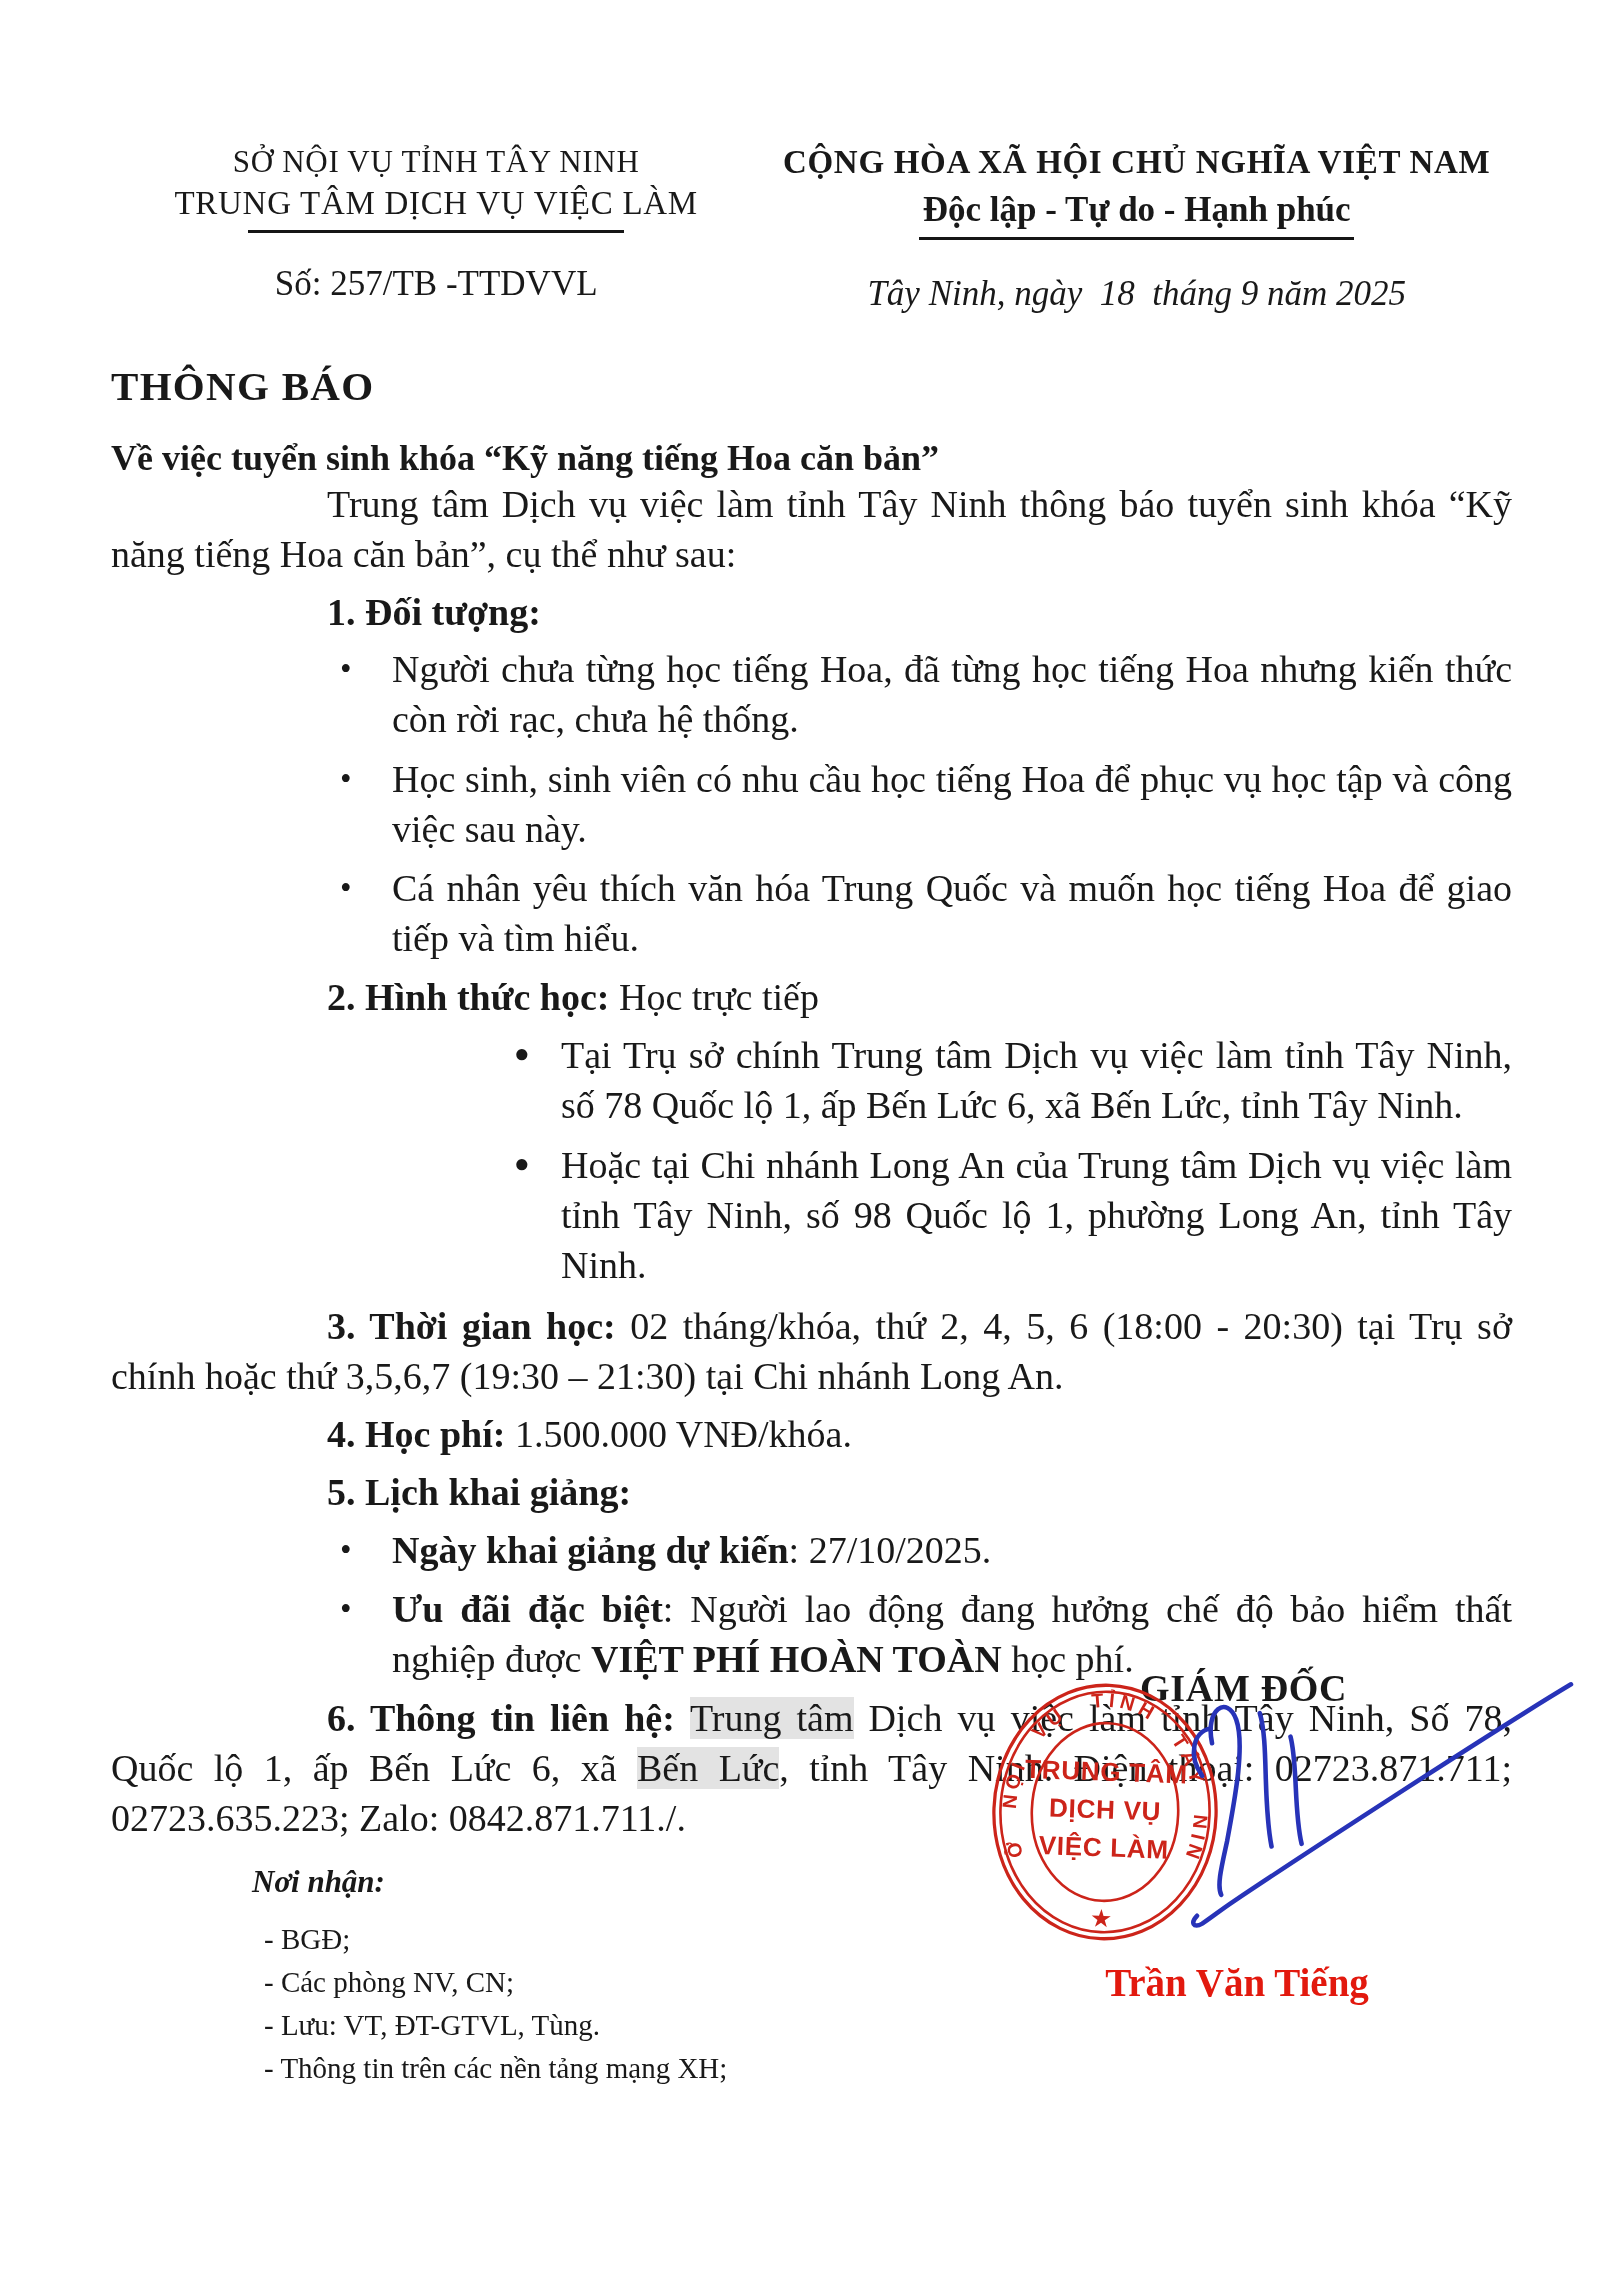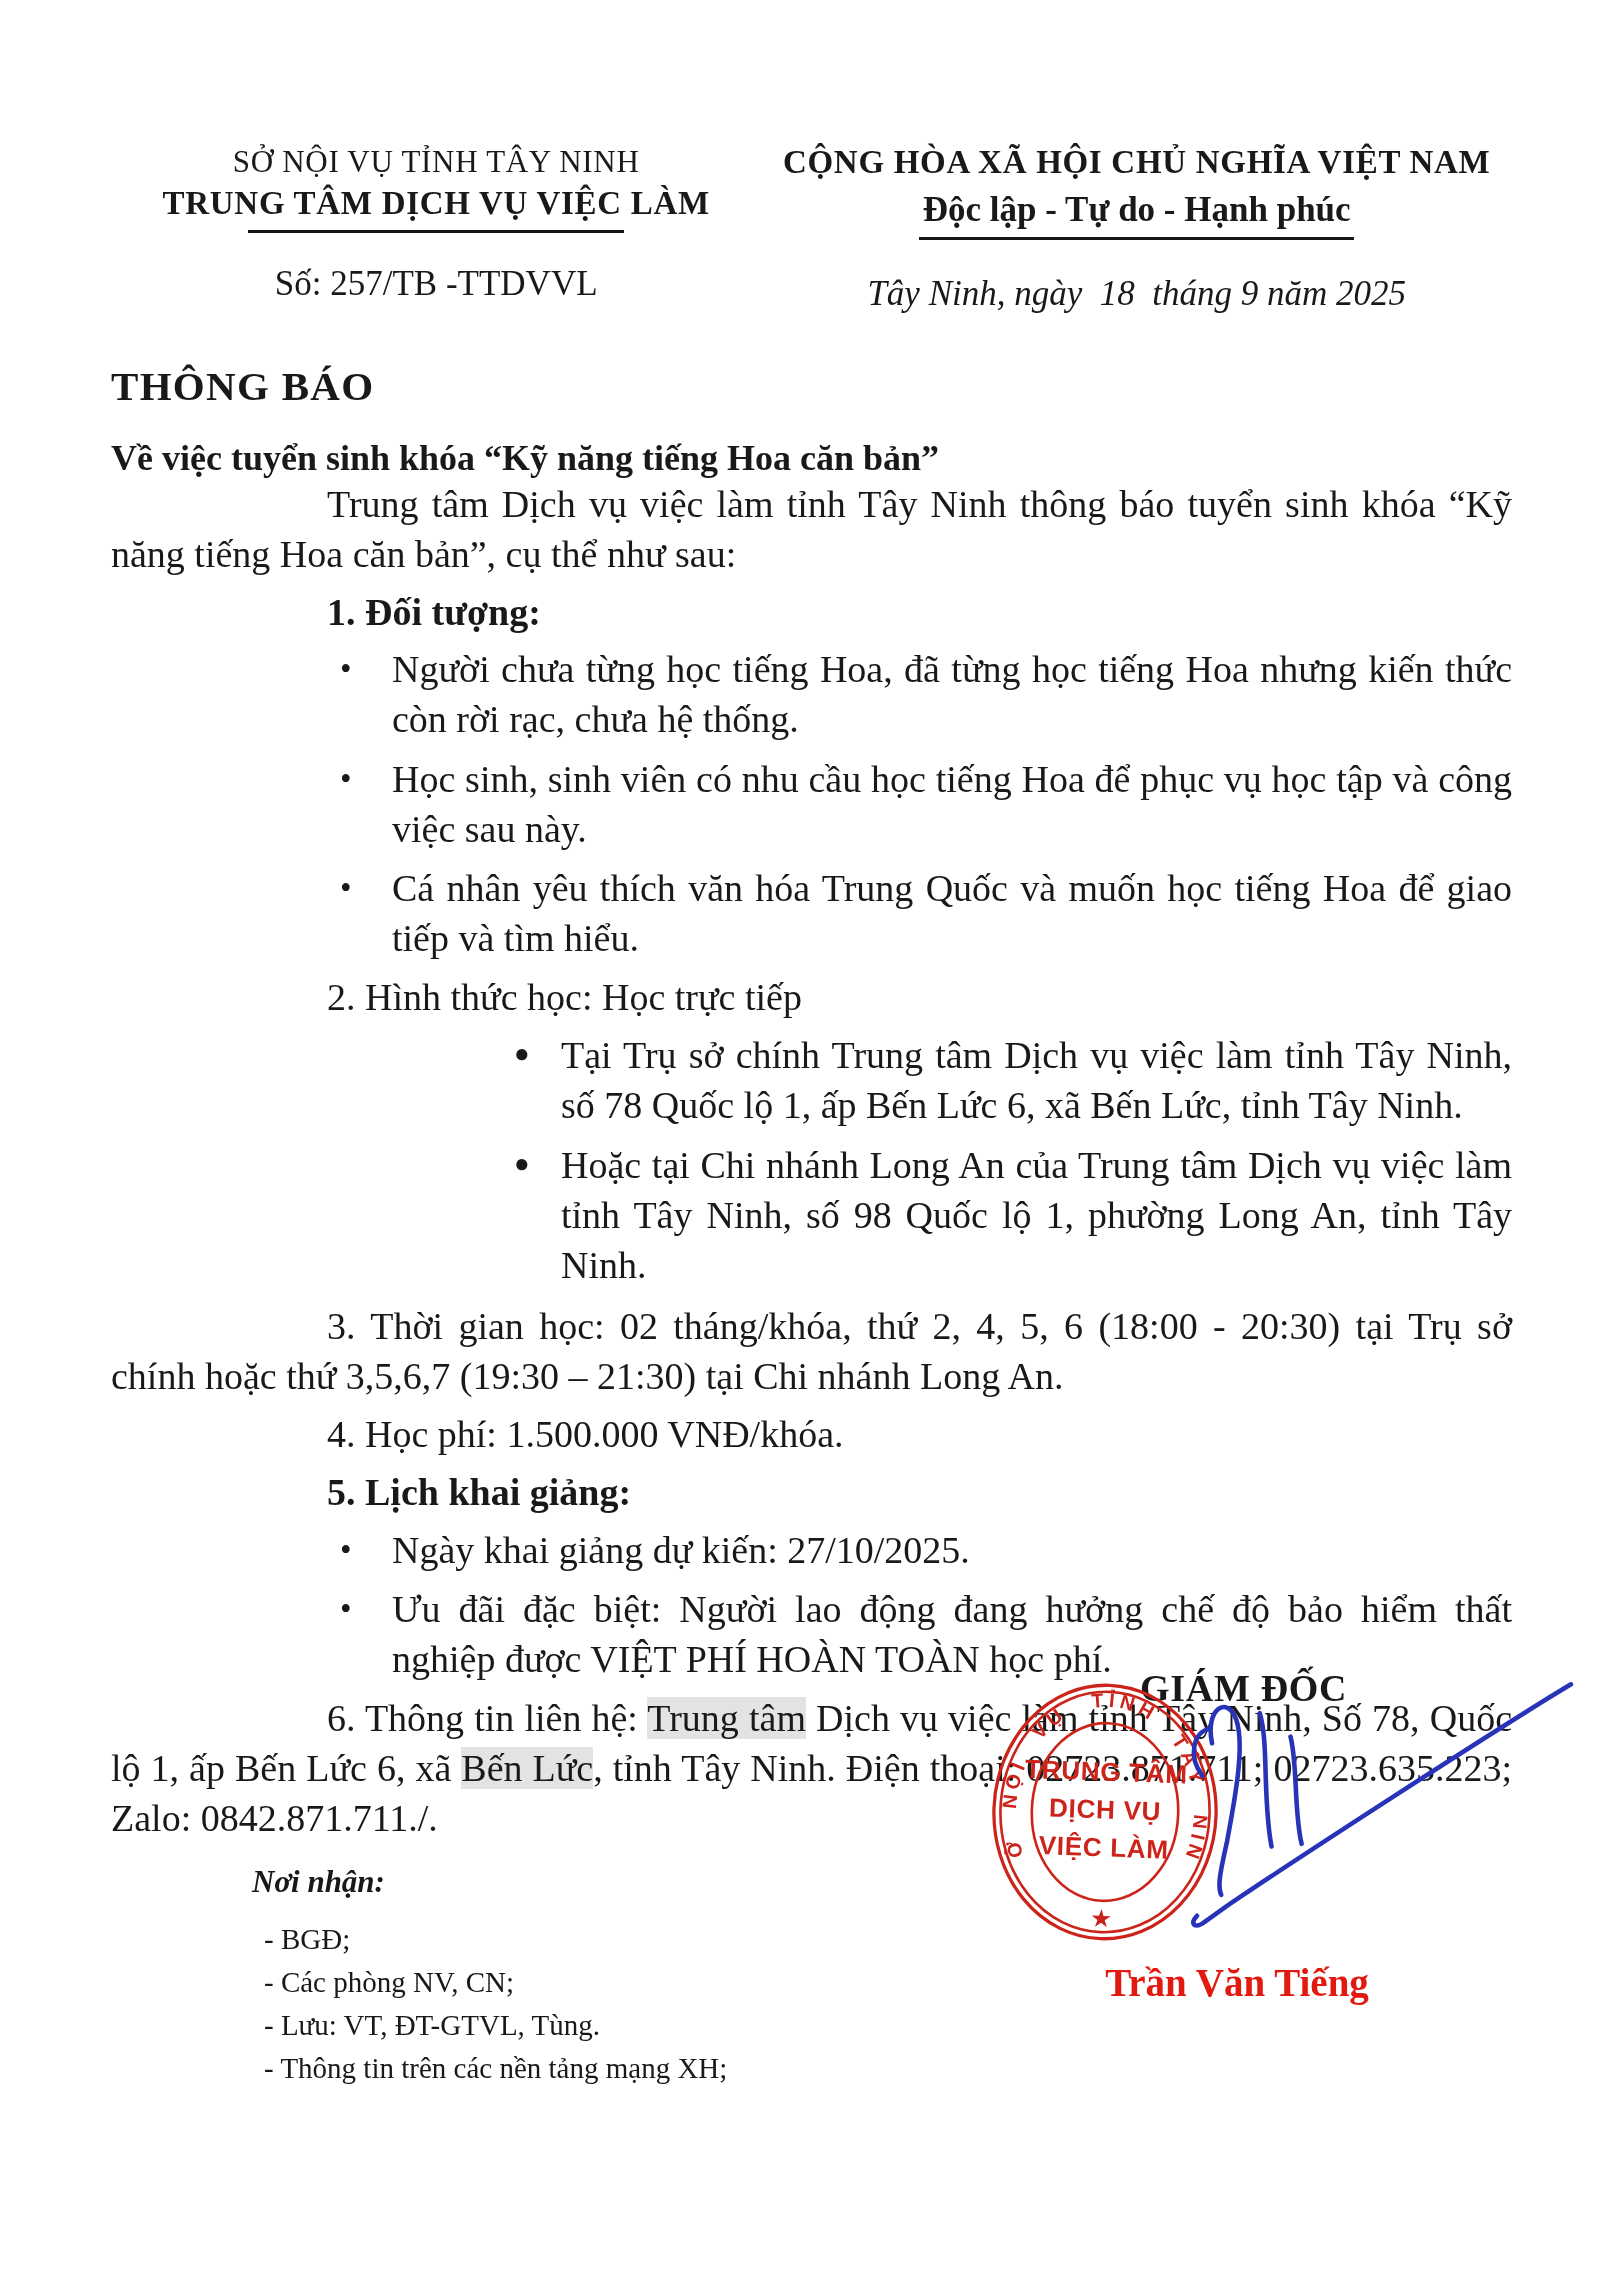--- a/index.html
+++ b/index.html
@@ -11,21 +11,21 @@
     font-family:"Liberation Serif","DejaVu Serif",serif;
     overflow:hidden;
     box-sizing:border-box;
     padding:141px 111px 0 111px;
   }
   
   .hdr{display:flex;justify-content:space-between;align-items:flex-start;}
   .hdr-left{width:655px;text-align:center;}
   .hdr-right{width:756px;text-align:center;}
   .org-parent{font-size:31px;line-height:41px;letter-spacing:0.7px;}
-  .org-name{font-size:33px;line-height:43px;font-weight:bold;letter-spacing:0.7px;}
+  .org-name{font-size:33px;line-height:43px;font-weight:normal;letter-spacing:0.7px;}
   .org-rule{width:376px;height:3.3px;background:#161616;margin:5.2px auto 0 auto;}
   .doc-number{font-size:35px;margin-top:31px;}
   .nation{font-size:33px;line-height:42px;font-weight:bold;letter-spacing:0.7px;}
   .motto{display:inline-block;font-size:35px;line-height:42px;font-weight:bold;
          border-bottom:3.3px solid #161616;padding:2.6px 3.9px 5.2px 3.9px;margin-top:3.9px;text-align:right;}
   .dateline{font-size:35px;font-style:italic;margin-top:34px;white-space:pre-wrap;}
   
   .title-block{text-align:left;margin-top:48px;}
   .doc-title{font-size:41px;font-weight:bold;letter-spacing:1.3px;}
   .doc-subtitle{font-size:36px;font-weight:bold;margin-top:27px;}
@@ -34,21 +34,21 @@
   .para{margin:0 0 7.9px 0;text-align:justify;}
   .indent{text-indent:216px;}
   .sec-h{font-weight:bold;margin:2.6px 0 7.9px 216px;}
   .sec-h2{margin:2.6px 0 7.9px 216px;}
   .bullet{display:flex;margin:0 0 9.2px 229px;text-align:justify;}
   .bullet .dot1{flex:none;width:52px;font-size:33px;}
   .bullet .btxt{flex:1;}
   .bullet2{display:flex;margin:0 0 10.5px 403px;text-align:justify;}
   .bullet2 .dot2{flex:none;width:47px;font-size:26px;line-height:48px;}
   .bullet2 .btxt{flex:1;}
-  b,.bold{font-weight:normal;}
+  b,.bold{font-weight:bold;}
   .hl{background:#e3e3e3;}
   
   .noi-nhan-label{position:absolute;left:252px;top:1864px;font-size:31px;font-weight:bold;font-style:italic;}
   .noi-nhan-list{position:absolute;left:264px;top:1918px;font-size:29px;line-height:43px;}
   .giam-doc{position:absolute;left:1140px;top:1666px;font-size:38px;font-weight:bold;letter-spacing:0.7px;}
   .sign-name{position:absolute;left:1070px;top:1960px;width:334px;text-align:center;
              font-size:39px;font-weight:bold;color:#e2190e;}
   .stamp{position:absolute;left:987px;top:1680px;width:236px;height:264px;transform:rotate(2deg);}
   .stamp text{font-family:"Liberation Sans","DejaVu Sans",sans-serif;font-weight:bold;}
   .stamp .ring-text{font-size:30px;letter-spacing:7px;word-spacing:24px;}

